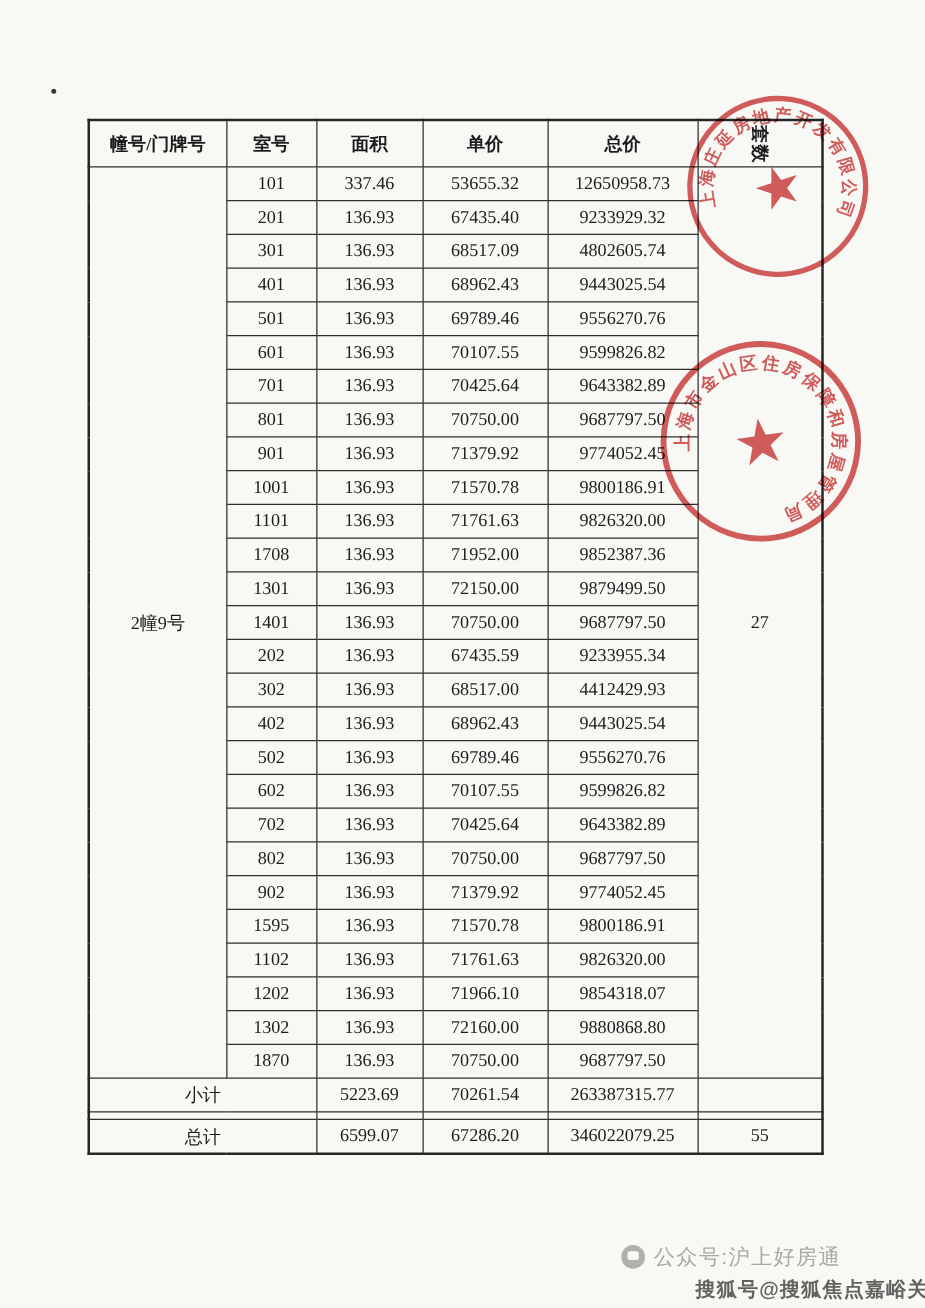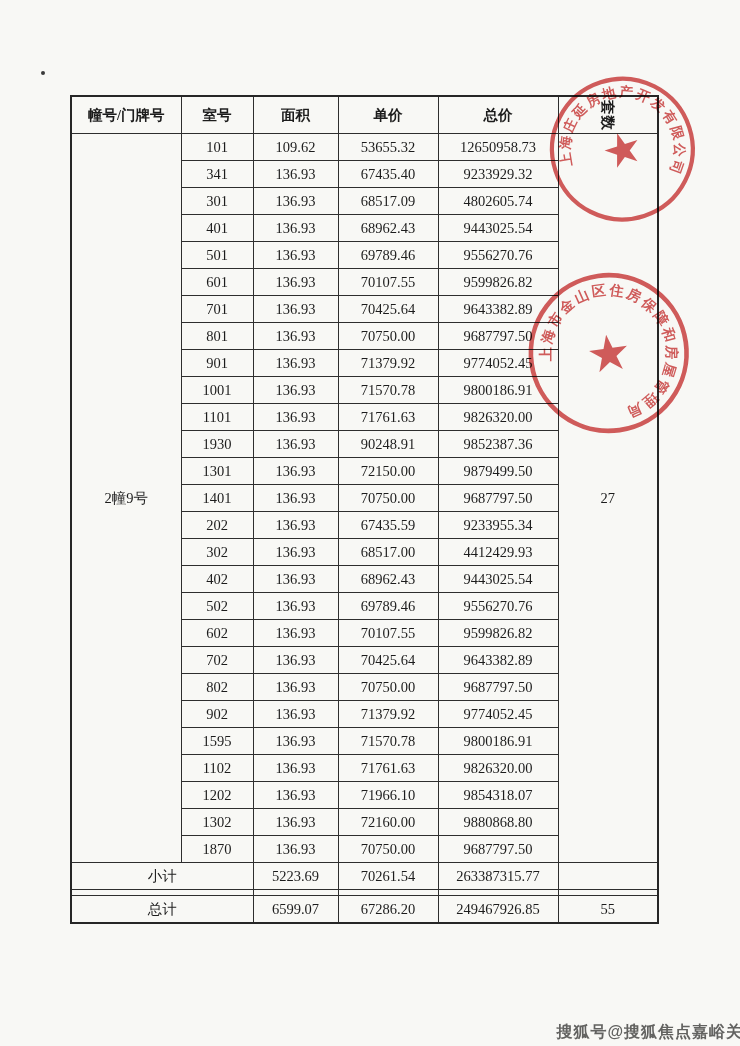--- a/index.html
+++ b/index.html
@@ -94,27 +94,27 @@
         <th>面积</th>
         <th>单价</th>
         <th>总价</th>
         <th><span class="vertical-label">套数</span></th>
       </tr>
     </thead>
     <tbody>
       <tr>
         <td rowspan="27" class="merged-cell">2幢9号</td>
         <td>101</td>
-        <td>109.62</td>
+        <td>337.46</td>
         <td>53655.32</td>
         <td>12650958.73</td>
         <td rowspan="27" class="merged-cell">27</td>
       </tr>
       <tr>
-          <td>341</td>
+          <td>201</td>
           <td>136.93</td>
           <td>67435.40</td>
           <td>9233929.32</td>
         </tr>
       <tr>
           <td>301</td>
           <td>136.93</td>
           <td>68517.09</td>
           <td>4802605.74</td>
         </tr>
@@ -160,23 +160,23 @@
           <td>71570.78</td>
           <td>9800186.91</td>
         </tr>
       <tr>
           <td>1101</td>
           <td>136.93</td>
           <td>71761.63</td>
           <td>9826320.00</td>
         </tr>
       <tr>
-          <td>1930</td>
-          <td>136.93</td>
-          <td>90248.91</td>
+          <td>1708</td>
+          <td>136.93</td>
+          <td>71952.00</td>
           <td>9852387.36</td>
         </tr>
       <tr>
           <td>1301</td>
           <td>136.93</td>
           <td>72150.00</td>
           <td>9879499.50</td>
         </tr>
       <tr>
           <td>1401</td>
@@ -274,21 +274,21 @@
         <td colspan="2"></td>
         <td></td>
         <td></td>
         <td></td>
         <td></td>
       </tr>
       <tr>
         <td colspan="2">总计</td>
         <td>6599.07</td>
         <td>67286.20</td>
-        <td>249467926.85</td>
+        <td>346022079.25</td>
         <td>55</td>
       </tr>
     </tbody>
   </table>
 
   <div class="stamp stamp1">
     <svg viewBox="0 0 160 160" width="150" height="150">
       <defs>
           <path id="arc1" d="M 24,80 A 56,56 0 1 1 136,80 A 56,56 0 1 1 24,80"></path>
         </defs>
@@ -301,15 +301,19 @@
     <svg viewBox="0 0 160 160" width="166" height="166">
       <defs>
           <path id="arc2" d="M 24,80 A 56,56 0 1 1 136,80 A 56,56 0 1 1 24,80"></path>
         </defs>
       <circle cx="80" cy="80" r="75" fill="none" stroke="#c92f2f" stroke-width="4.5"></circle>
       <text class="seal-text" font-size="13.5"><textPath href="#arc2">上海市金山区住房保障和房屋管理局</textPath></text>
       <text x="80" y="97" text-anchor="middle" font-size="48" fill="#c92f2f">★</text>
     </svg>
   </div>
 
+  <div class="footer-account">
+    <span class="pub-icon"></span>
+    <span>公众号:沪上好房通</span>
+  </div>
   <div class="watermark">搜狐号@搜狐焦点嘉峪关站</div>
 
 </div>
 
 </body></html>

